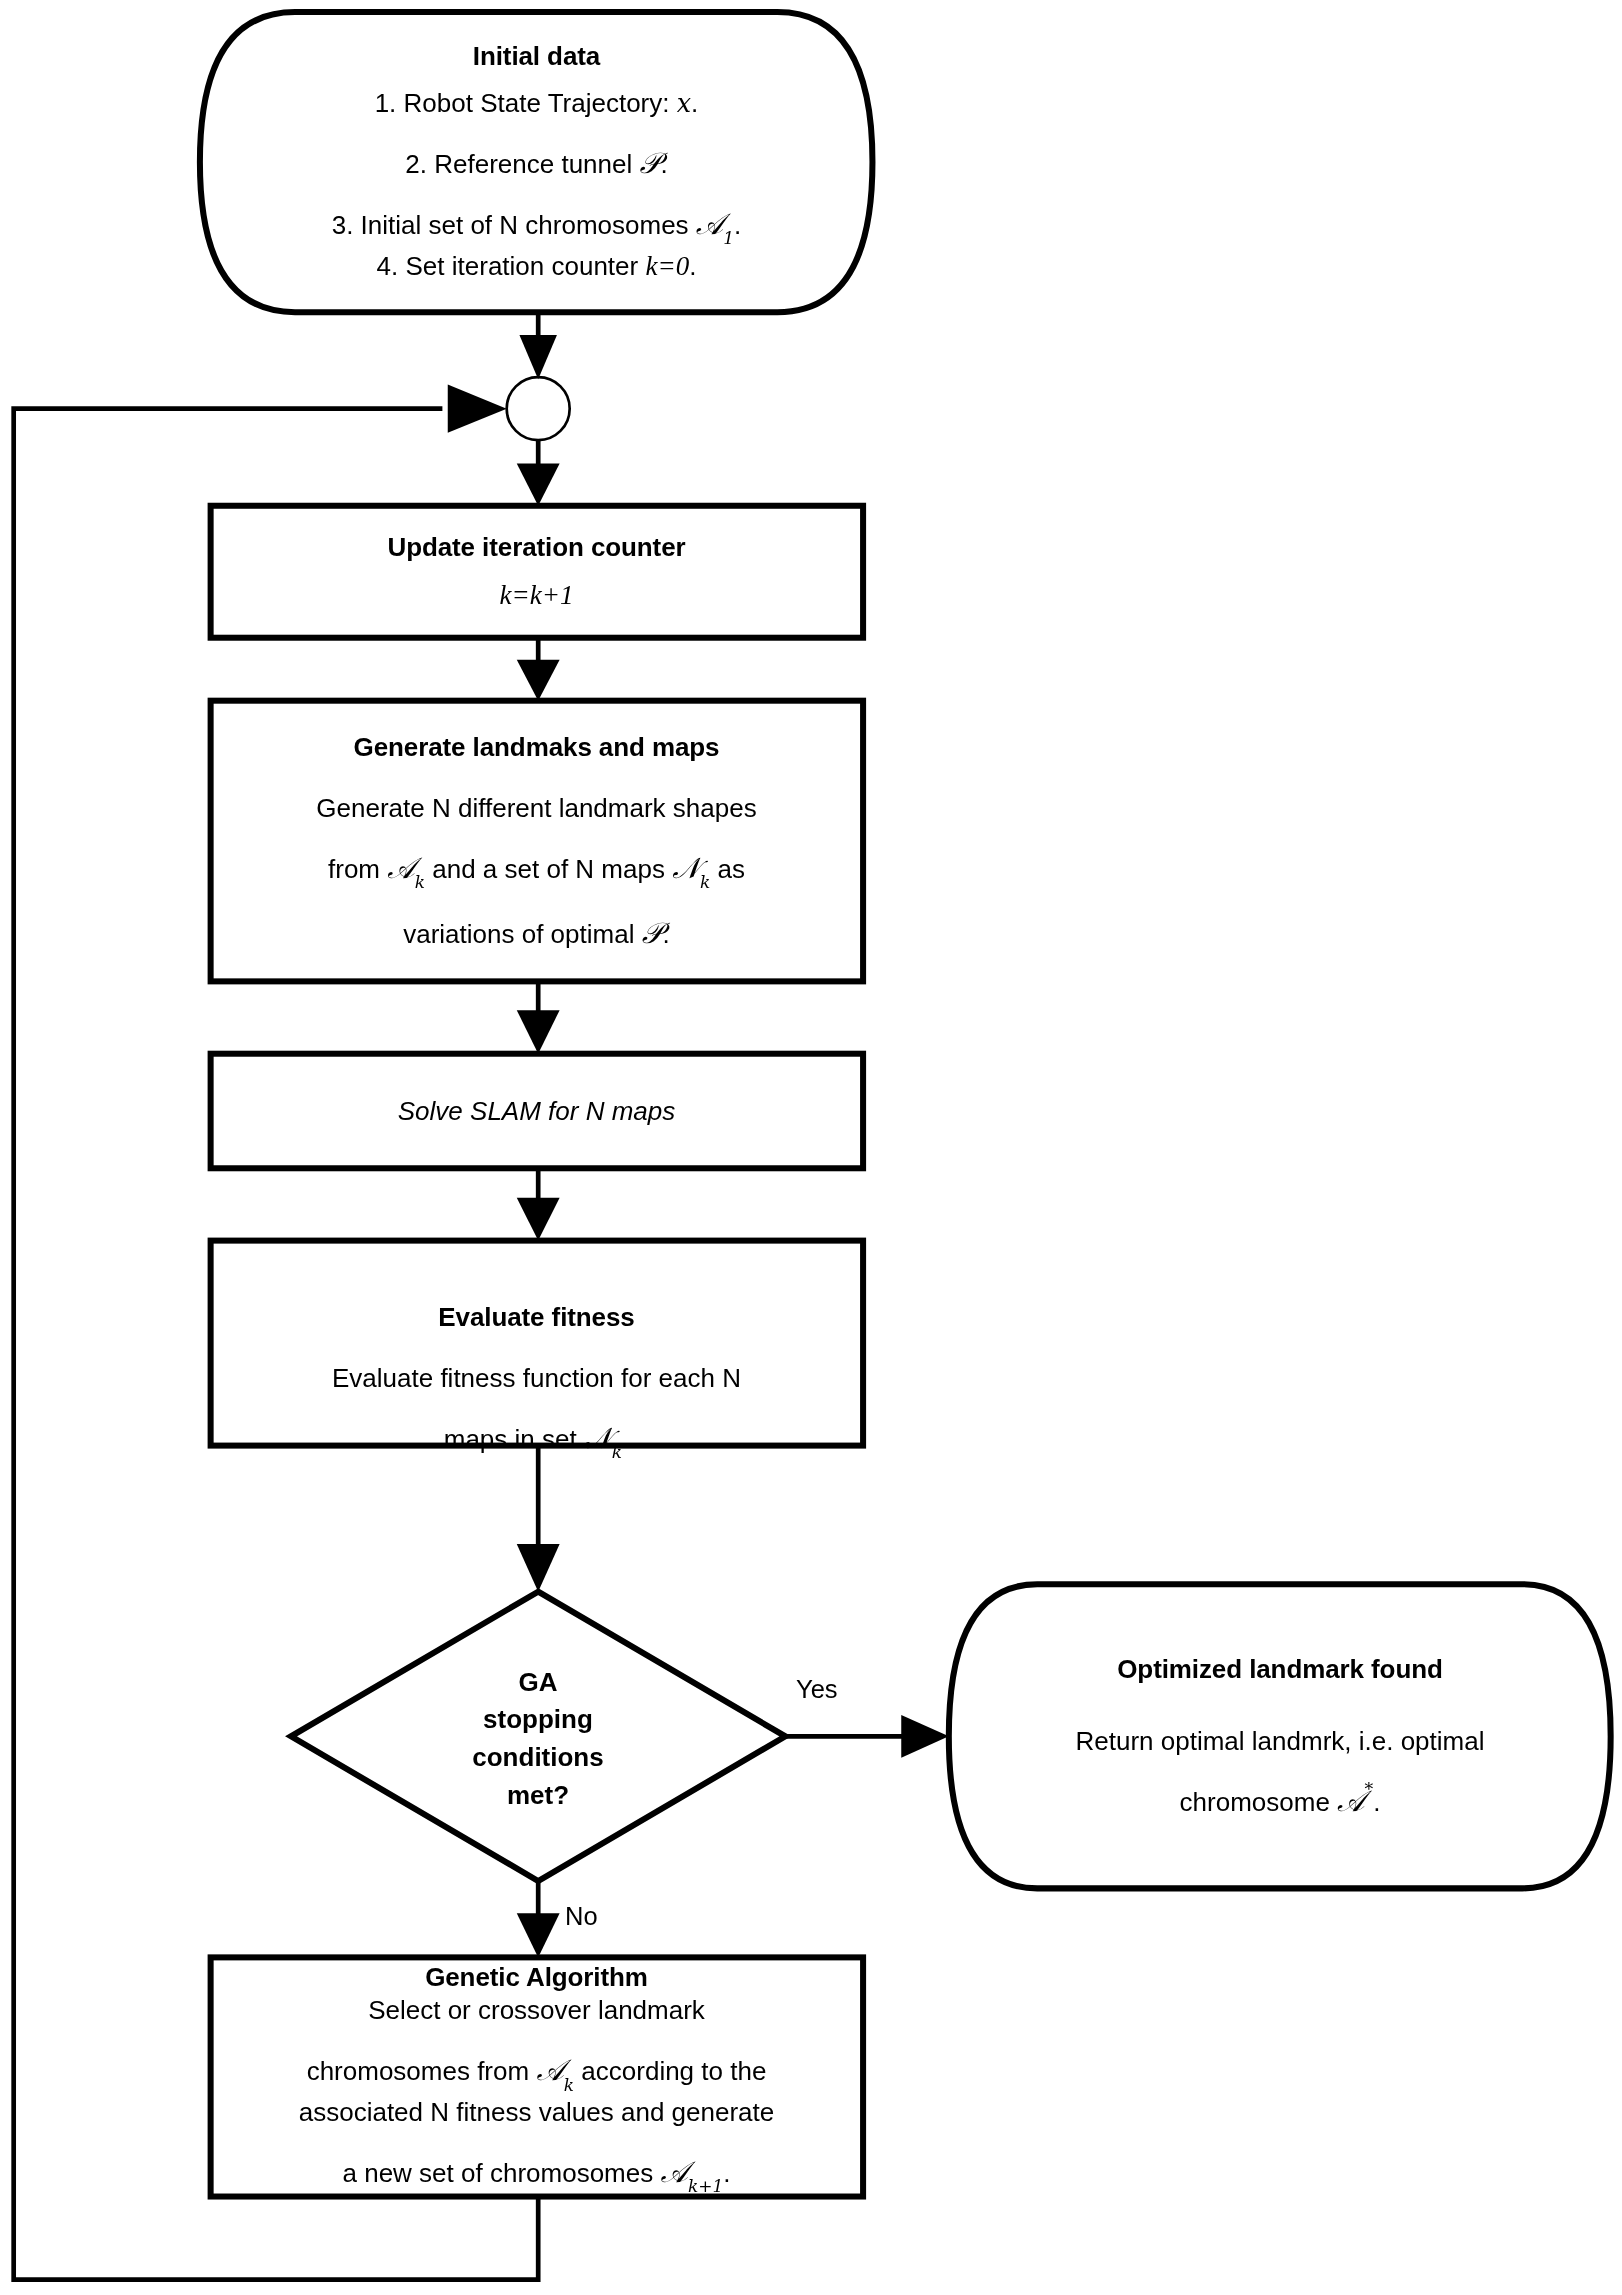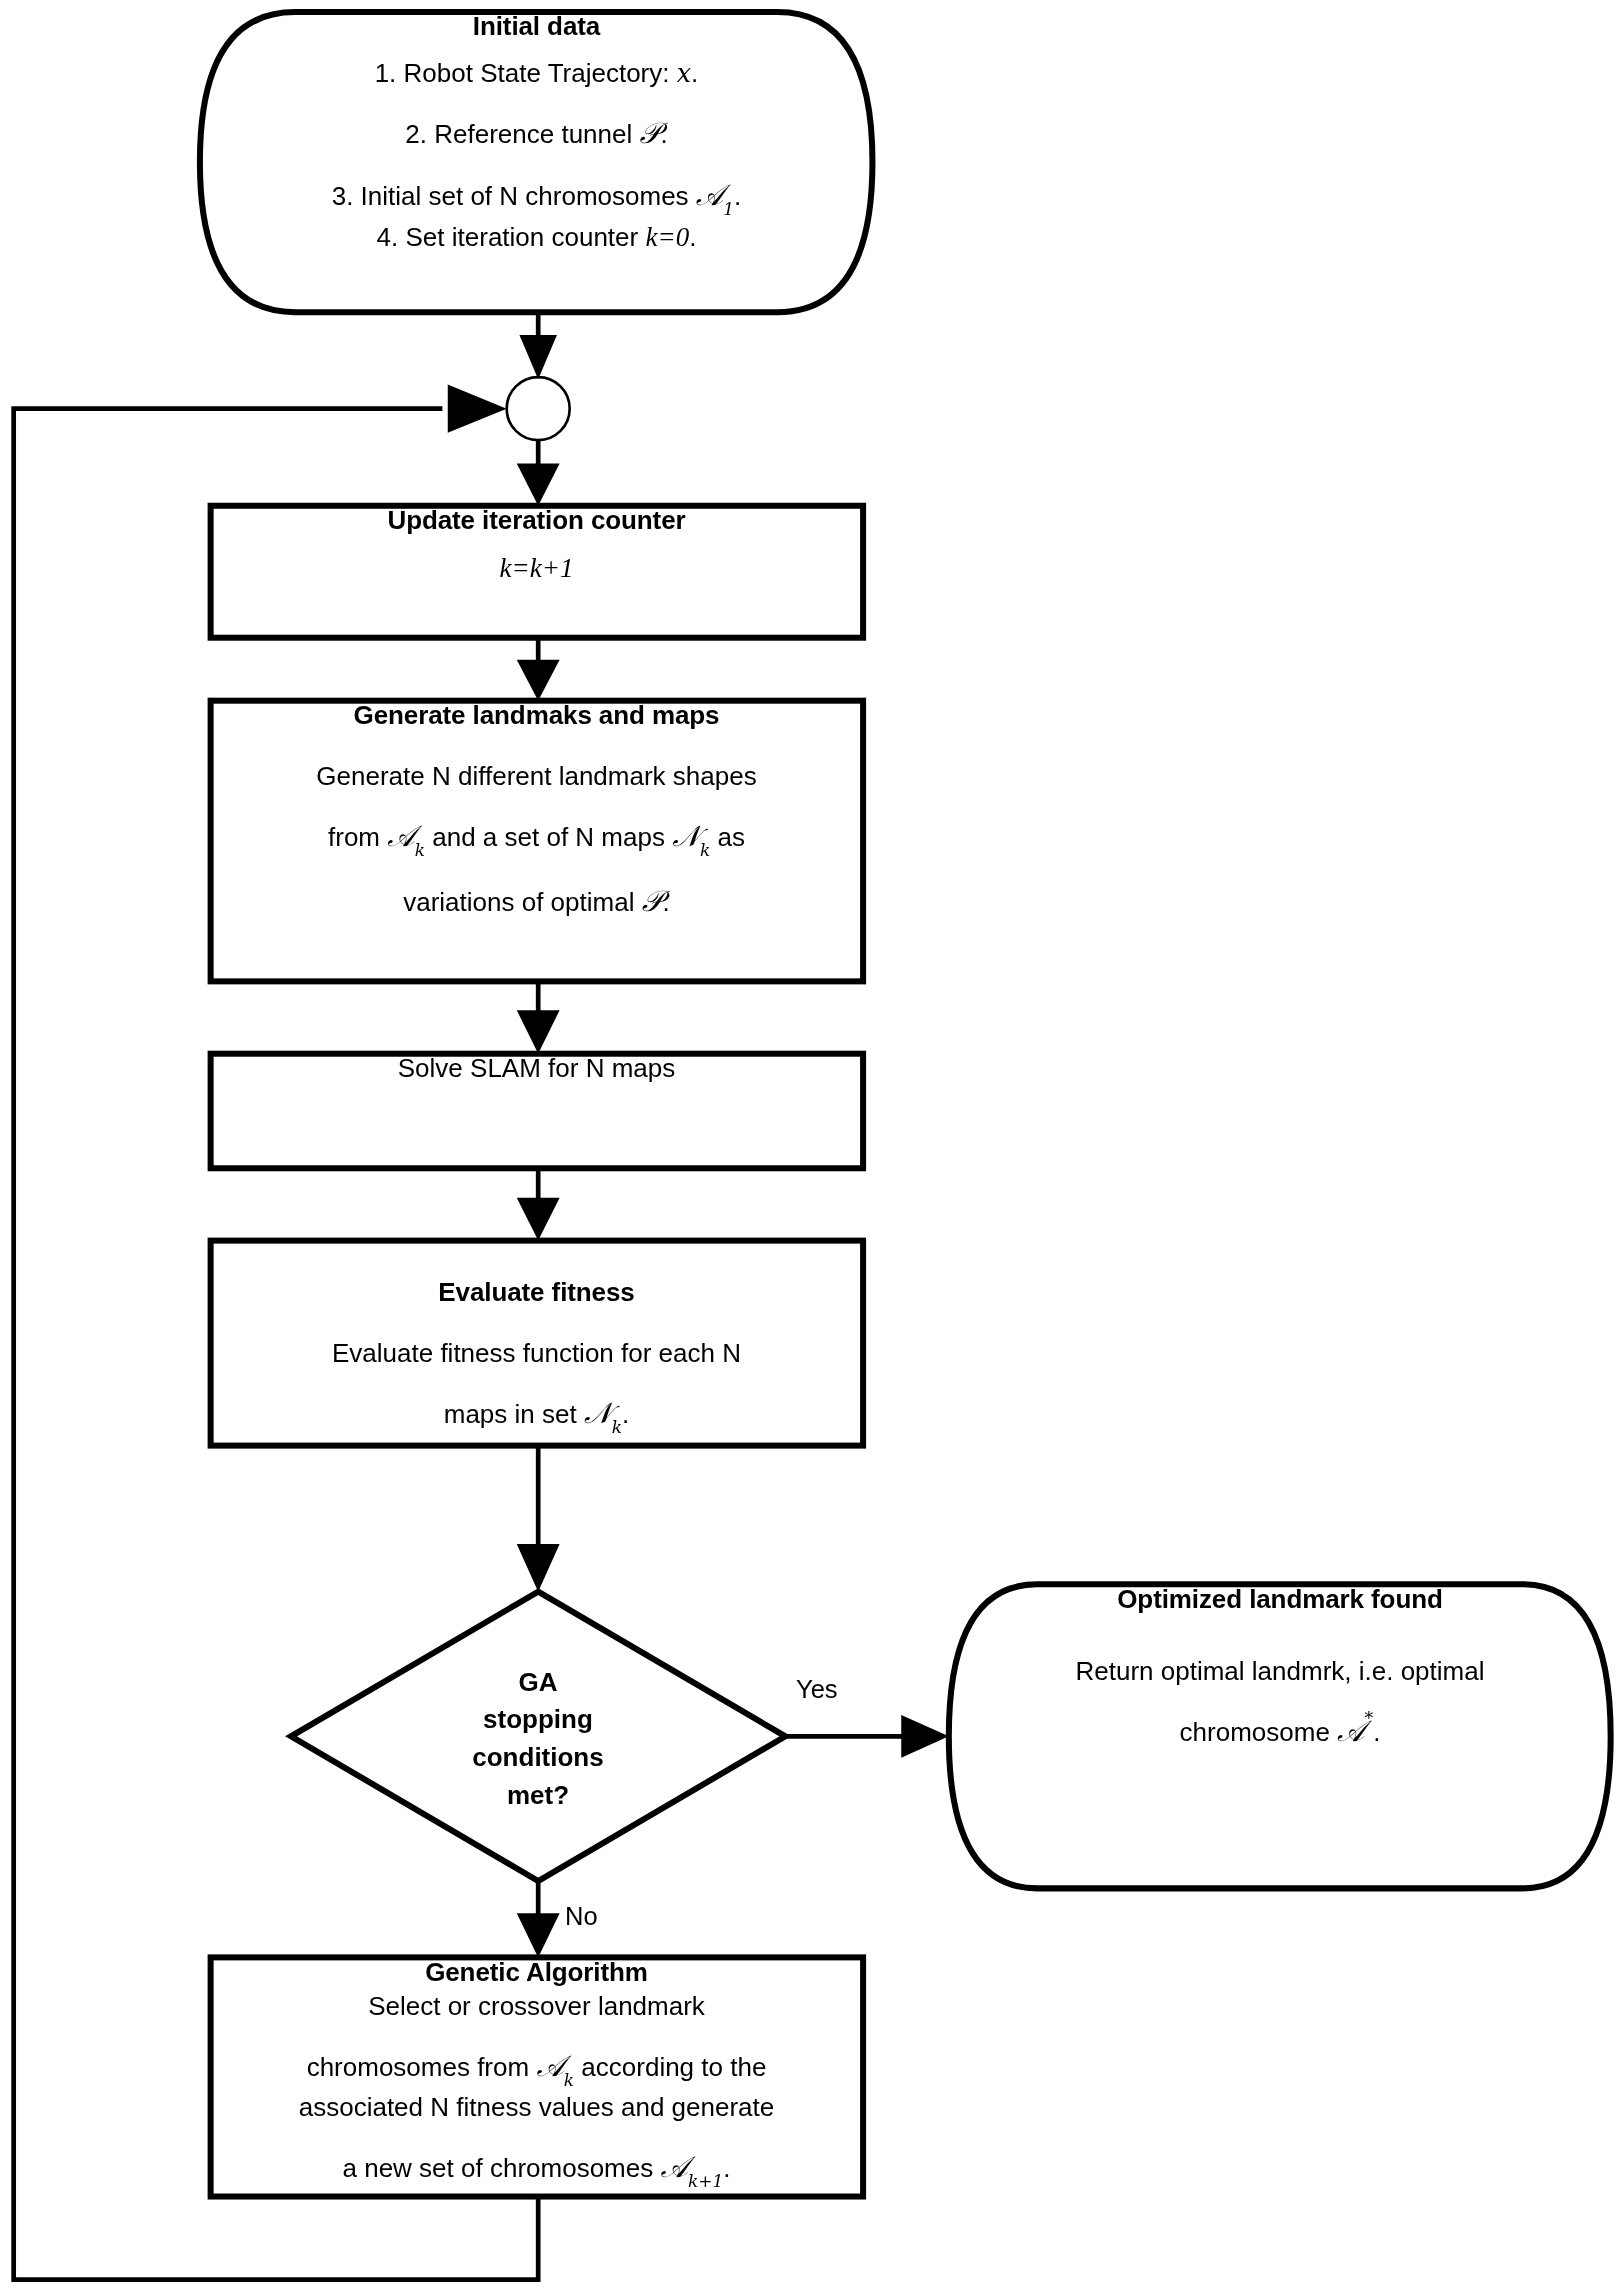--- a/index.html
+++ b/index.html
@@ -43,20 +43,21 @@
     fill: #000000;
     stroke: none;
   }
 
   .node-text {
     position: absolute;
     box-sizing: border-box;
     display: flex;
     flex-direction: column;
     align-items: center;
+    justify-content: center;
     text-align: center;
     color: #000000;
     pointer-events: none;
   }
   .t-head {
     font-weight: bold;
     font-size: 26px;
     line-height: 1.15;
     letter-spacing: -0.1px;
   }
@@ -194,21 +195,21 @@
   </div>
 
   <div class="node-text" style="left:210px; top:701px; width:653px; height:281px;">
     <div class="t-head">Generate landmaks and maps</div>
     <div class="gap-md"></div>
     <div class="t-body">Generate N different landmark shapes</div>
     <div class="t-body line-sp"><span>from </span><span class="mcal">𝒜</span><span class="sub">k</span><span> and a set of N maps </span><span class="mcal">𝒩</span><span class="sub">k</span><span> as</span></div>
     <div class="t-body line-sp"><span>variations of optimal </span><span class="mcal">𝒫</span><span>.</span></div>
   </div>
 
-  <div class="node-text" style="left:210px; top:1054px; width:653px; height:115px;">
+  <div class="node-text" style="left:210px; top:1054px; width:653px; height:115px;font-style:italic;">
     <div class="t-body">Solve SLAM for N maps</div>
   </div>
 
   <div class="node-text" style="left:210px; top:1278px; width:653px; height:205px;">
     <div class="t-head">Evaluate fitness</div>
     <div class="gap-md"></div>
     <div class="t-body">Evaluate fitness function for each N</div>
     <div class="t-body line-sp"><span>maps in set </span><span class="mcal">𝒩</span><span class="sub">k</span><span>.</span></div>
   </div>
 

